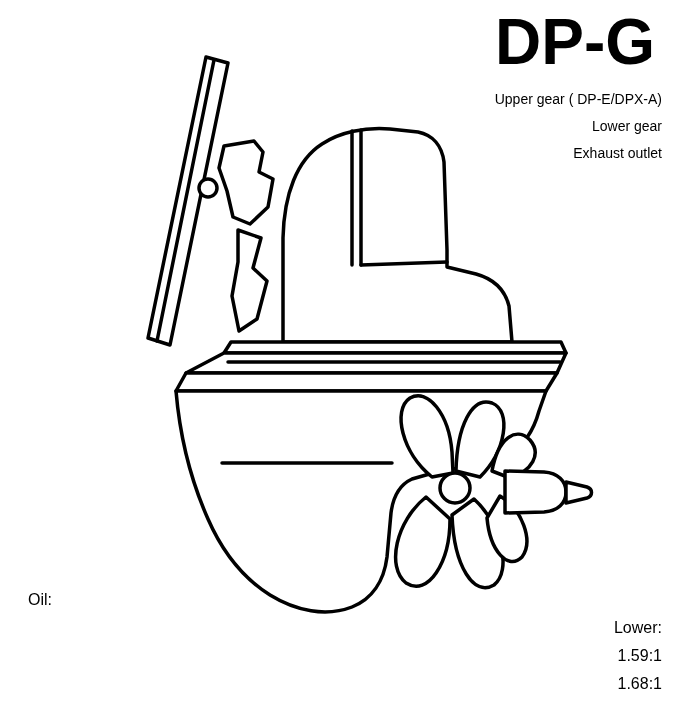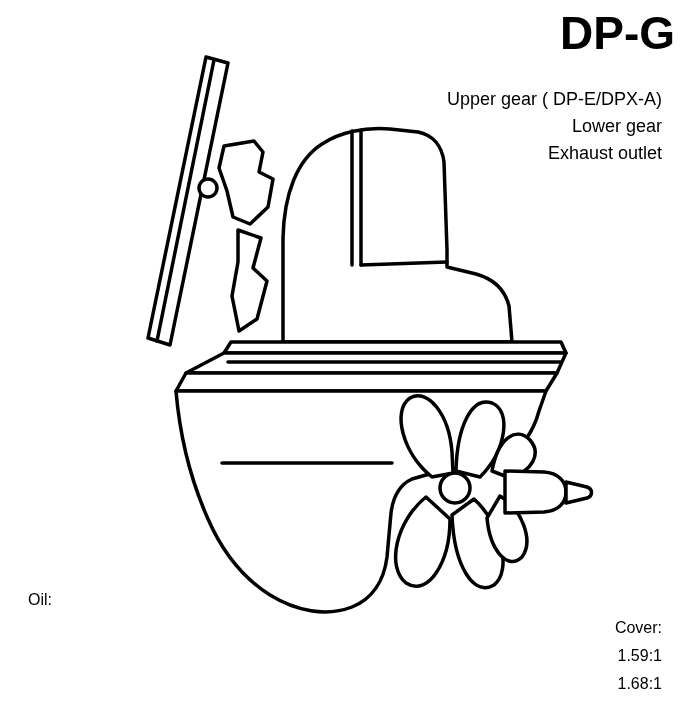--- a/index.html
+++ b/index.html
@@ -17,33 +17,33 @@
     overflow: hidden;
   }
   .diagram-svg {
     position: absolute;
     left: 0;
     top: 0;
   }
   .title {
     position: absolute;
     top: 10px;
-    right: 12px;
+    right: 32px;
     margin: 0;
-    font-size: 46px;
+    font-size: 64px;
     font-weight: bold;
     letter-spacing: 0px;
     line-height: 1;
   }
   .callouts {
     position: absolute;
     top: 86px;
     right: 25px;
     text-align: right;
-    font-size: 18px;
+    font-size: 14px;
     line-height: 27px;
   }
   .info-block {
     position: absolute;
     font-size: 16px;
     line-height: 28px;
   }
   .oil-block {
     left: 28px;
     top: 586px;
@@ -114,18 +114,18 @@
     <div>Upper gear ( DP-E/DPX-A)</div>
     <div>Lower gear</div>
     <div>Exhaust outlet</div>
   </div>
 
   <div class="info-block oil-block">
     <div>Oil:</div>
   </div>
 
   <div class="info-block ratio-block">
-    <div>Cover:</div>
+    <div>Lower:</div>
     <div>1.59:1</div>
     <div>1.68:1</div>
   </div>
 
 </div>
 
 </body></html>

